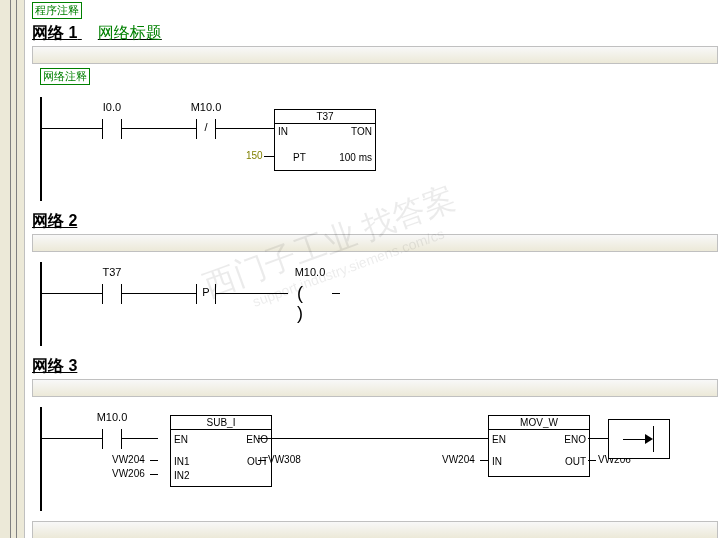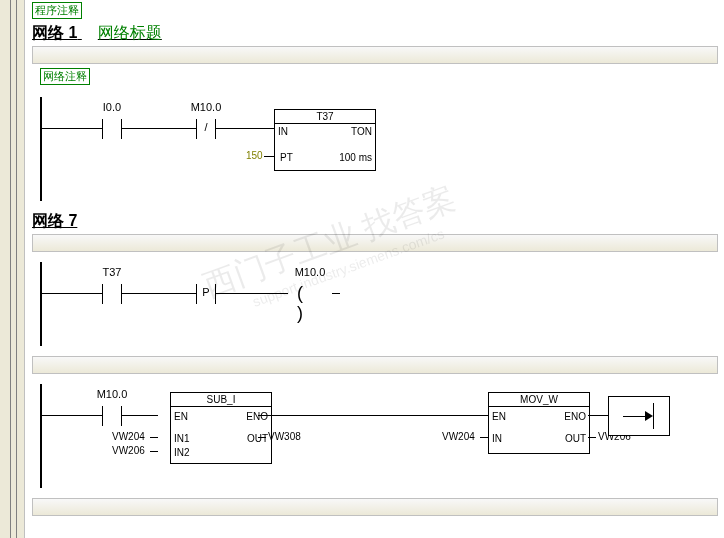--- a/index.html
+++ b/index.html
@@ -284,30 +284,30 @@
             <div class="cmark">/</div>
           </div>
       </div>
 
       <div class="wire" style="left:190px; top:39px; width:44px;"></div>
 
       <div class="box" style="left:234px; top:20px; width:100px; height:60px;">
         <div class="title">T37</div>
         <div class="pin left" style="left:3px; top:16px;">IN</div>
         <div class="pin right" style="right:3px; top:16px;">TON</div>
-        <div class="pin left" style="left:5px; top:42px;">PT</div>
+        <div class="pin left" style="left:18px; top:42px;">PT</div>
         <div class="pin right" style="right:3px; top:42px;">100 ms</div>
       </div>
       <div class="wire" style="left:224px; top:67px; width:10px;"></div>
       <div class="ext-label ptvalue" style="left:206px; top:61px;">150</div>
     </div>
 
     
     <div class="net-title-row">
-      <span class="net-label">网络 7</span>
+      <span class="net-label">网络 2</span>
     </div>
     <div class="net-bar"></div>
 
     <div class="rung-area">
       <div class="power-rail"></div>
       <div class="wire" style="left:2px; top:39px; width:46px;"></div>
 
       <div class="contact" style="left:48px;">
         <div class="lbl">T37</div>
         <div class="body">
@@ -328,20 +328,23 @@
 
       <div class="wire" style="left:190px; top:39px; width:50px;"></div>
 
       <div class="coil" style="left:240px;">
         <div class="lbl">M10.0</div>
         <div class="paren">( )</div>
       </div>
     </div>
 
     
+    <div class="net-title-row">
+      <span class="net-label">网络 3</span>
+    </div>
     <div class="net-bar"></div>
 
     <div class="rung-area big">
       <div class="power-rail"></div>
       <div class="wire" style="left:2px; top:39px; width:46px;"></div>
 
       <div class="contact" style="left:48px;">
         <div class="lbl">M10.0</div>
         <div class="body">
             <div class="cbar1"></div>

